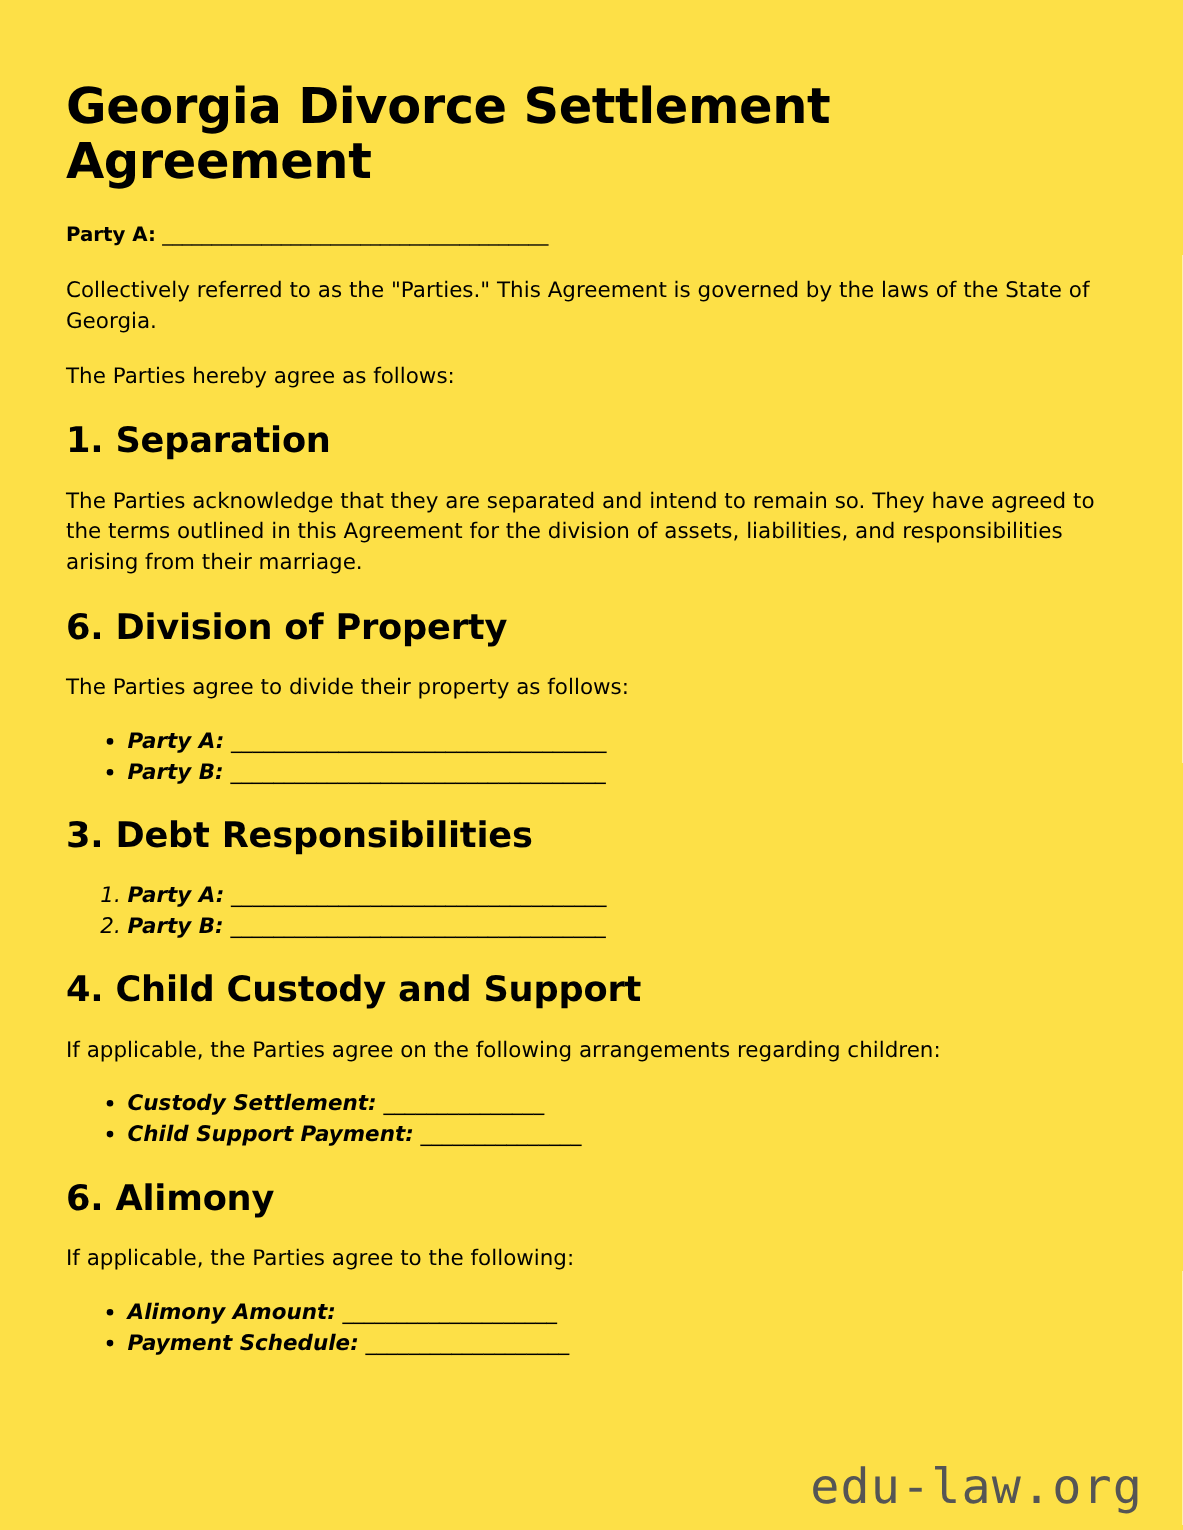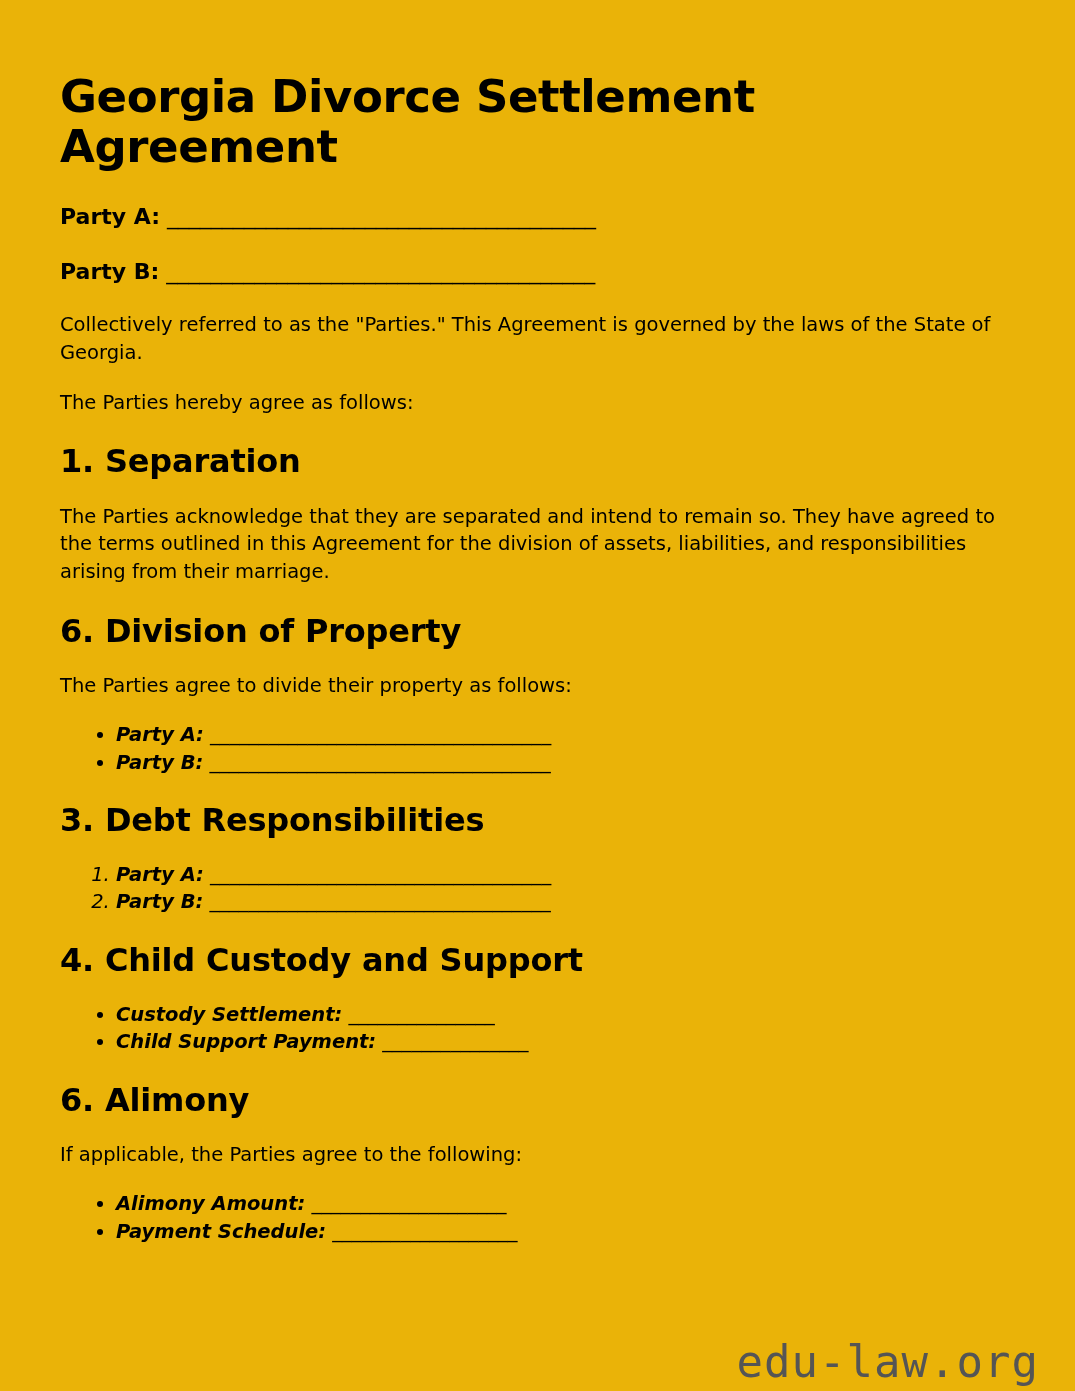--- a/index.html
+++ b/index.html
@@ -5,21 +5,21 @@
 <style>
   html, body {
     margin: 0;
     padding: 0;
     background: #ffffff;
   }
   .page {
     position: relative;
     width: 1075px;
     height: 1391px;
-    background: #eab308;
+    background: #fde047;
     overflow: hidden;
     box-sizing: border-box;
     padding: 60px 70px 0 60px;
     font-family: "DejaVu Sans", "Liberation Sans", sans-serif;
     color: #000000;
   }
   .doc-title {
     font-size: 45px;
     font-weight: bold;
     line-height: 1.12;
@@ -28,21 +28,21 @@
     color: #000000;
   }
   p.body-text {
     font-size: 19.5px;
     line-height: 1.42;
     margin: 0 0 22px 0;
     color: #000000;
     max-width: 945px;
   }
   p.party-line {
-    font-size: 22px;
+    font-size: 18px;
     line-height: 1.42;
     margin: 0 0 24px 0;
     color: #000000;
   }
   .lbl {
     font-weight: bold;
   }
   .blank {
     font-weight: normal;
     letter-spacing: 0px;
@@ -69,39 +69,38 @@
     color: #000000;
     font-style: italic;
   }
   ul.fill-list li .item-text,
   ol.fill-list li .item-text {
     font-weight: bold;
   }
   .watermark {
     position: absolute;
     right: 36px;
-    bottom: 4px;
+    bottom: 14px;
     font-family: "DejaVu Sans Mono", "Liberation Mono", monospace;
     font-size: 44px;
     letter-spacing: 1px;
     color: #555555;
     white-space: nowrap;
   }
 </style>
 </head>
 <body>
 
 <div class="page">
 
   <h1 class="doc-title">Georgia Divorce Settlement Agreement</h1>
 
 
   <p class="party-line"><span class="lbl">Party A:</span><span class="blank"> _______________________________________</span></p>
 
-  <p class="party-line"><span class="lbl">Party B:</span><span class="blank"> _______________________________________</span></p>
 
   <p class="body-text">Collectively referred to as the "Parties." This Agreement is governed by the laws of the State of Georgia.</p>
 
   <p class="body-text">The Parties hereby agree as follows:</p>
 
   <div>
 
     <h2 class="section-heading">1. Separation</h2>
     <p class="body-text">The Parties acknowledge that they are separated and intend to remain so. They have agreed to the terms outlined in this Agreement for the division of assets, liabilities, and responsibilities arising from their marriage.</p>
 
@@ -112,20 +111,21 @@
       <li><span class="item-text">Party B:</span><span class="blank"> ___________________________________</span></li>
     </ul>
 
     <h2 class="section-heading">3. Debt Responsibilities</h2>
     <ol class="fill-list">
       <li><span class="item-text">Party A:</span><span class="blank"> ___________________________________</span></li>
       <li><span class="item-text">Party B:</span><span class="blank"> ___________________________________</span></li>
     </ol>
 
     <h2 class="section-heading">4. Child Custody and Support</h2>
+    <p class="body-text">If applicable, the Parties agree on the following arrangements regarding children:</p>
     <ul class="fill-list">
       <li><span class="item-text">Custody Settlement:</span><span class="blank"> _______________</span></li>
       <li><span class="item-text">Child Support Payment:</span><span class="blank"> _______________</span></li>
     </ul>
 
     <h2 class="section-heading">6. Alimony</h2>
     <p class="body-text">If applicable, the Parties agree to the following:</p>
     <ul class="fill-list">
       <li><span class="item-text">Alimony Amount:</span><span class="blank"> ____________________</span></li>
       <li><span class="item-text">Payment Schedule:</span><span class="blank"> ___________________</span></li>

